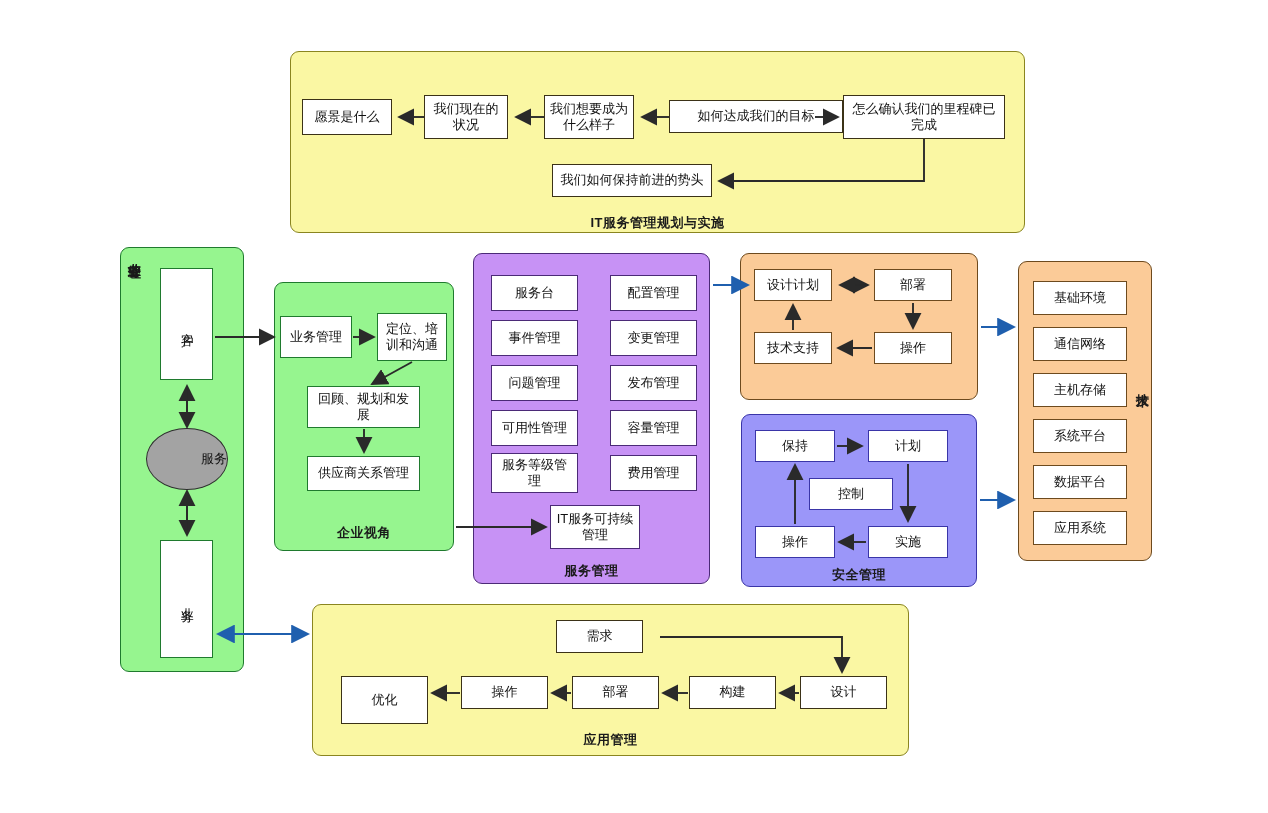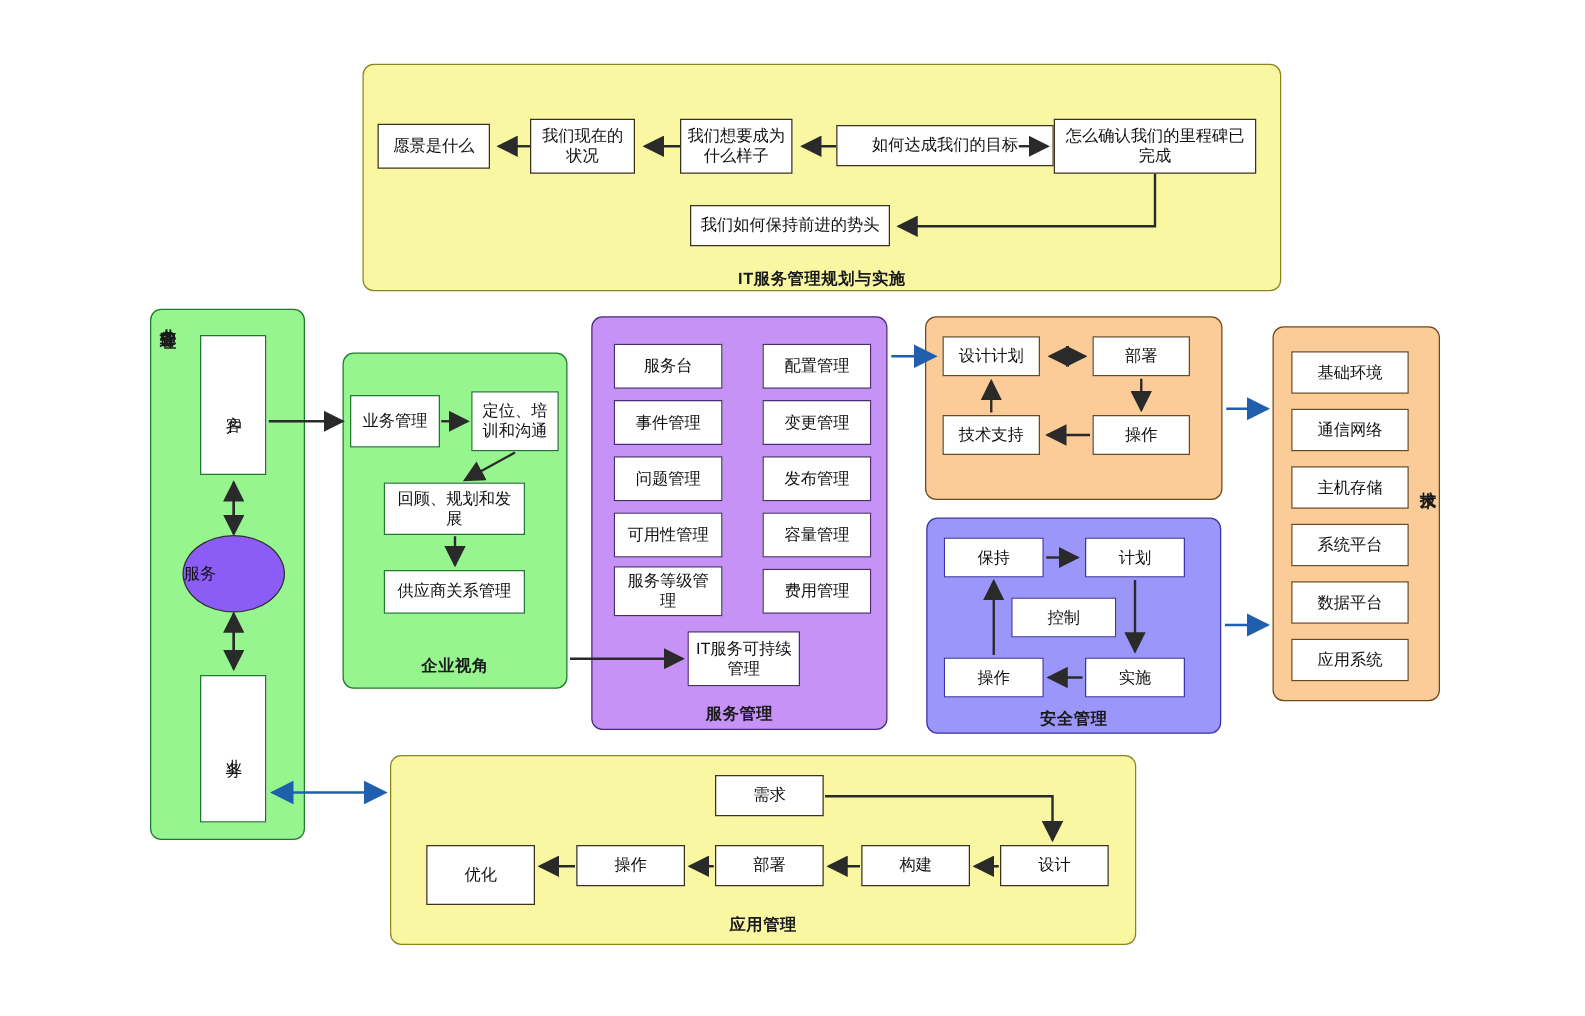--- a/index.html
+++ b/index.html
@@ -15,22 +15,22 @@
 
   .node{position:absolute;box-sizing:border-box;background:#ffffff;display:flex;
         align-items:center;justify-content:center;text-align:center;font-size:13px;
         color:#111111;line-height:1.25;padding:2px 4px;}
   .node.dark{border:1.6px solid #3b3217;}
   .node.green{border:1.6px solid #1f7a2e;}
   .node.purple{border:1.6px solid #4b2a77;}
   .node.oran{border:1.6px solid #6d4a1e;}
   .node.blu{border:1.6px solid #3a35a8;}
   .node.vert{writing-mode:vertical-rl;text-orientation:upright;letter-spacing:2px;}
-  .ellipse{position:absolute;box-sizing:border-box;background:#8b5cf6;border:1.6px solid #2f2f2f;
-           border-radius:50%;display:flex;align-items:center;justify-content:flex-start;
+  .ellipse{position:absolute;box-sizing:border-box;background:#a3a3a3;border:1.6px solid #2f2f2f;
+           border-radius:50%;display:flex;align-items:center;justify-content:flex-end;
            font-size:13px;color:#111;}
 </style>
 </head>
 <body>
 
 <div id="stage">
 
   <div class="panel" style="left:290px;top:51px;width:735px;height:182px;background:#faf7a3;border:1.6px solid #8a8520;">
   </div>
   <div class="node dark" style="left:302px;top:99px;width:90px;height:36px;">
@@ -171,21 +171,21 @@
   <div class="node oran" style="left:1033px;top:465px;width:94px;height:34px;">
     <span>数据平台</span>
   </div>
   <div class="node oran" style="left:1033px;top:511px;width:94px;height:34px;">
     <span>应用系统</span>
   </div>
   <div class="vtitle" style="left:1133px;top:383px;">技术</div>
 
   <div class="panel" style="left:312px;top:604px;width:597px;height:152px;background:#faf7a3;border:1.6px solid #8a8520;">
   </div>
-  <div class="node dark" style="left:572px;top:620px;width:87px;height:33px;">
+  <div class="node dark" style="left:556px;top:620px;width:87px;height:33px;">
     <span>需求</span>
   </div>
   <div class="node dark" style="left:800px;top:676px;width:87px;height:33px;">
     <span>设计</span>
   </div>
   <div class="node dark" style="left:689px;top:676px;width:87px;height:33px;">
     <span>构建</span>
   </div>
   <div class="node dark" style="left:572px;top:676px;width:87px;height:33px;">
     <span>部署</span>

